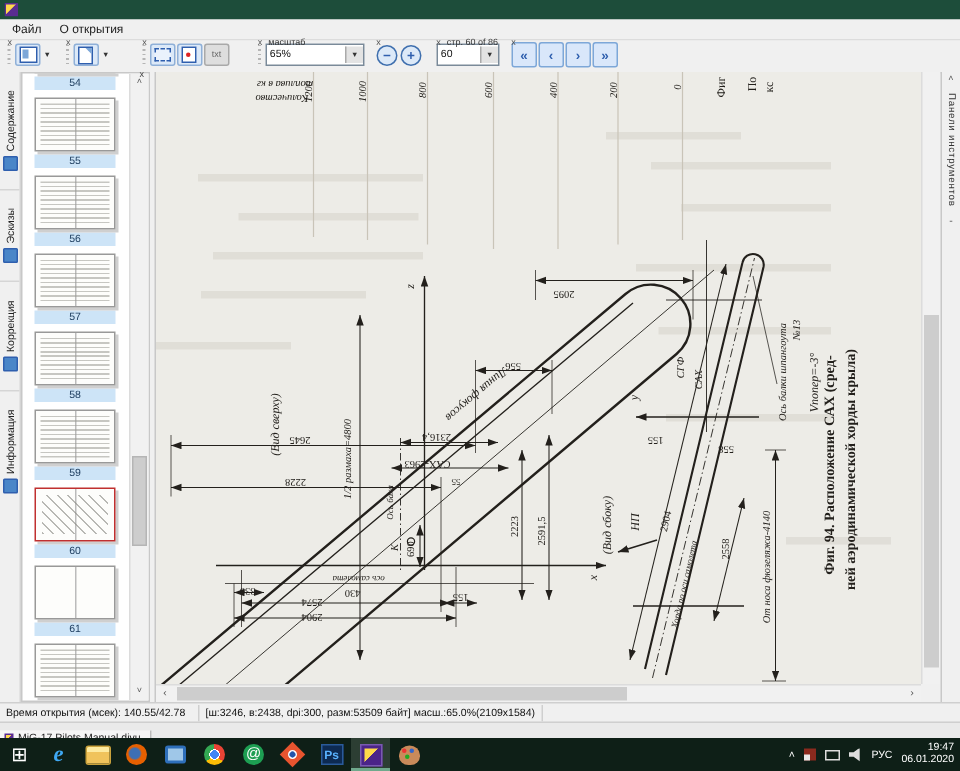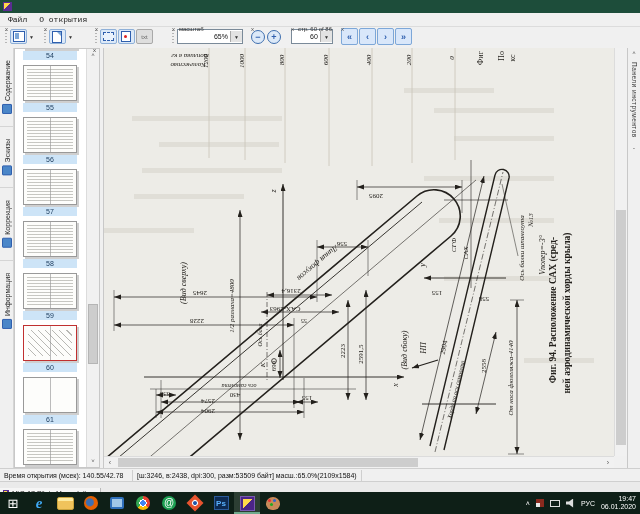--- a/index.html
+++ b/index.html
@@ -6,41 +6,41 @@
   .screen{position:relative;width:640px;height:514px;overflow:hidden;
     font-family:"Liberation Sans",sans-serif;background:#f0f0f0;-webkit-font-smoothing:none;}
   
   .titlebar{position:absolute;left:0;top:0;width:640px;height:13px;background:#1d4d3a;}
   .appicon{position:absolute;left:3px;top:2px;width:9px;height:9px;background:#5a2d91;
     clip-path:polygon(0 0,100% 0,100% 100%,0 100%);}
   .appicon:after{content:"";position:absolute;left:1px;top:1px;width:7px;height:7px;
     background:linear-gradient(135deg,#ffd94a 0 45%,transparent 46%);}
   .menubar{position:absolute;left:0;top:13px;width:640px;height:14px;background:#f0f0f0;
     border-bottom:1px solid #dcdcdc;font-size:8px;color:#222;display:flex;align-items:center;gap:12px;padding-left:8px;box-sizing:border-box;}
-  .menuitem{cursor:default;font-family:Liberation Mono, monospace;}
+  .menuitem{cursor:default;}
   .toolbar{position:absolute;left:0;top:27px;width:640px;height:21px;background:#f0f0f0;
     border-bottom:1px solid #c8c8c8;display:flex;align-items:flex-end;}
   .tgroup{position:relative;height:21px;display:flex;align-items:center;padding:0 3px 1px 5px;}
   .grip{width:2px;height:14px;margin-right:3px;background:repeating-linear-gradient(#b5b5b5 0 1px,transparent 1px 3px);}
   .gx{position:absolute;top:0;left:5px;font-size:6px;line-height:6px;color:#555;}
   .glabel{position:absolute;top:0;left:12px;font-size:6px;line-height:6px;color:#333;white-space:nowrap;}
   .tbtn{width:17px;height:15px;border:1px solid #8fb0d8;background:#dce9f8;border-radius:2px;
     display:flex;align-items:center;justify-content:center;margin-right:1px;box-sizing:border-box;position:relative;}
   .tbtn.gray{border-color:#a9a9a9;background:#dedede;color:#666;font-size:6px;}
   .caret{font-size:5px;color:#333;margin:0 2px 0 1px;}
   .glyph-layout{width:10px;height:9px;border:1px solid #2f5fae;background:#fff;position:relative;}
   .glyph-layout:after{content:"";position:absolute;left:1px;top:1px;width:4px;height:6px;background:#7da7d8;}
   .glyph-page{width:8px;height:10px;border:1px solid #2f5fae;background:#fff;position:relative;}
   .glyph-page:after{content:"";position:absolute;right:0;top:0;border:2px solid #7da7d8;border-left-color:transparent;border-bottom-color:transparent;}
   .glyph-select{width:9px;height:7px;border:1px dashed #2f5fae;background:#eaf2fc;}
   .glyph-reddot{width:8px;height:9px;border:1px solid #2f5fae;background:#fff;position:relative;}
   .glyph-reddot:after{content:"";position:absolute;left:2px;top:3px;width:3px;height:3px;border-radius:50%;background:#d22;}
   .combo{display:flex;height:13px;border:1px solid #7a8a99;background:#fff;align-items:center;}
   .combo .val{font-size:7px;color:#111;padding:0 2px;border:none;outline:none;height:11px;
-    font-family:"Liberation Sans",sans-serif;background:#fff;text-align:right;}
+    font-family:"Liberation Sans",sans-serif;background:#fff;}
   .combo .drop{width:11px;height:11px;background:#e3e3e3;border-left:1px solid #aaa;
     display:flex;align-items:center;justify-content:center;font-size:5px;color:#333;}
   .roundbtn{width:14px;height:14px;border-radius:50%;border:1.5px solid #3f6fae;background:#dce9f8;
     color:#2f5fae;font-weight:bold;font-size:9px;line-height:10px;display:flex;align-items:center;justify-content:center;margin-right:2px;box-sizing:border-box;}
   .navbtn{width:15px;height:15px;border:1px solid #7da7d8;border-radius:2px;background:#d9e7fa;
     color:#2f5fae;font-weight:bold;font-size:9px;display:flex;align-items:center;justify-content:center;margin-right:1px;}
   
   .tabstrip{position:absolute;left:0;top:48px;width:14px;height:420px;background:#f0f0f0;border-right:1px solid #d5d5d5;box-sizing:border-box;}
   .vtab{position:relative;border-bottom:1px solid #d5d5d5;}
   .vtab .rot{position:absolute;left:50%;top:50%;transform:translate(-50%,-50%) rotate(-90deg);

